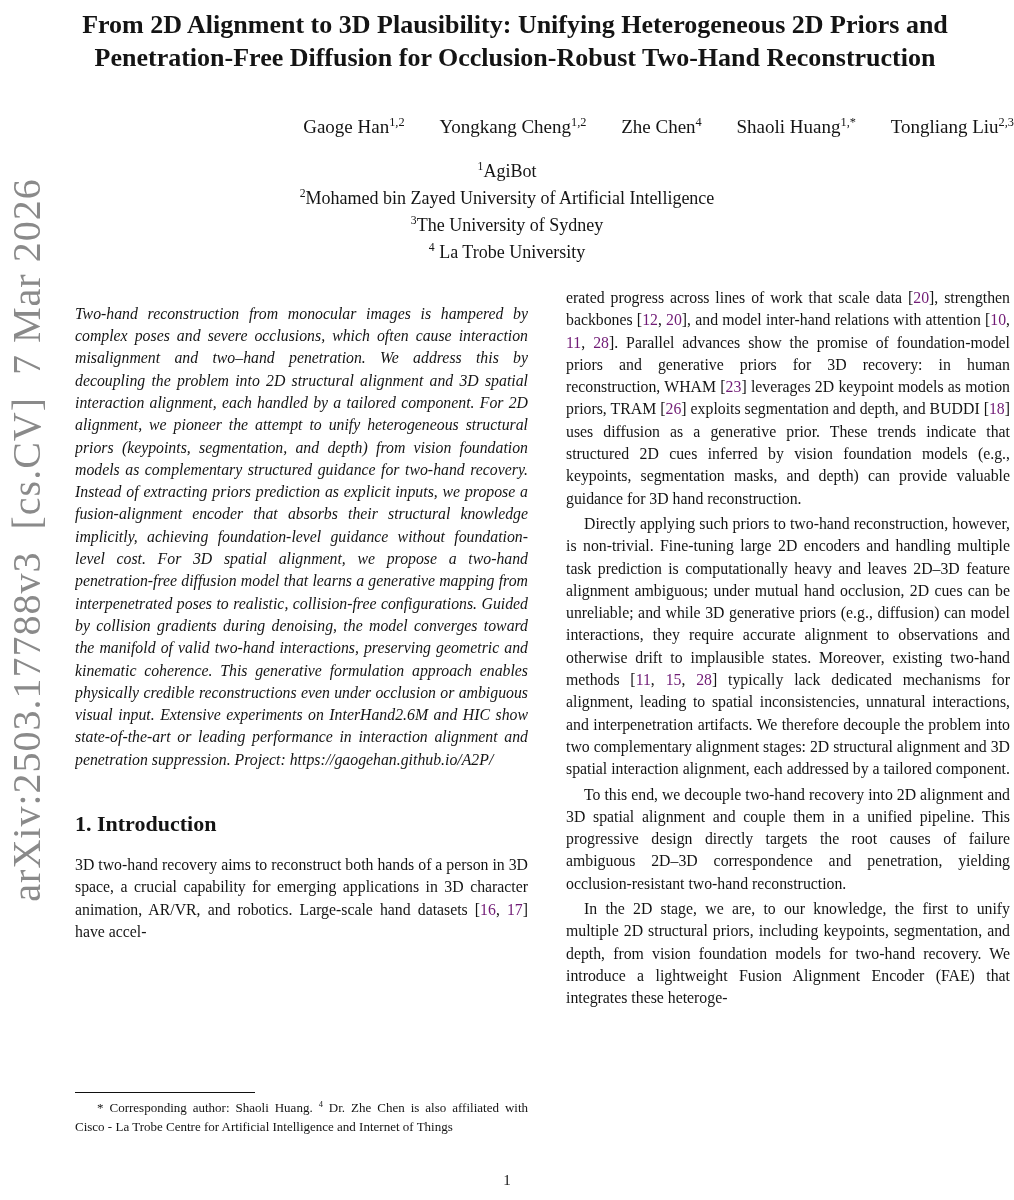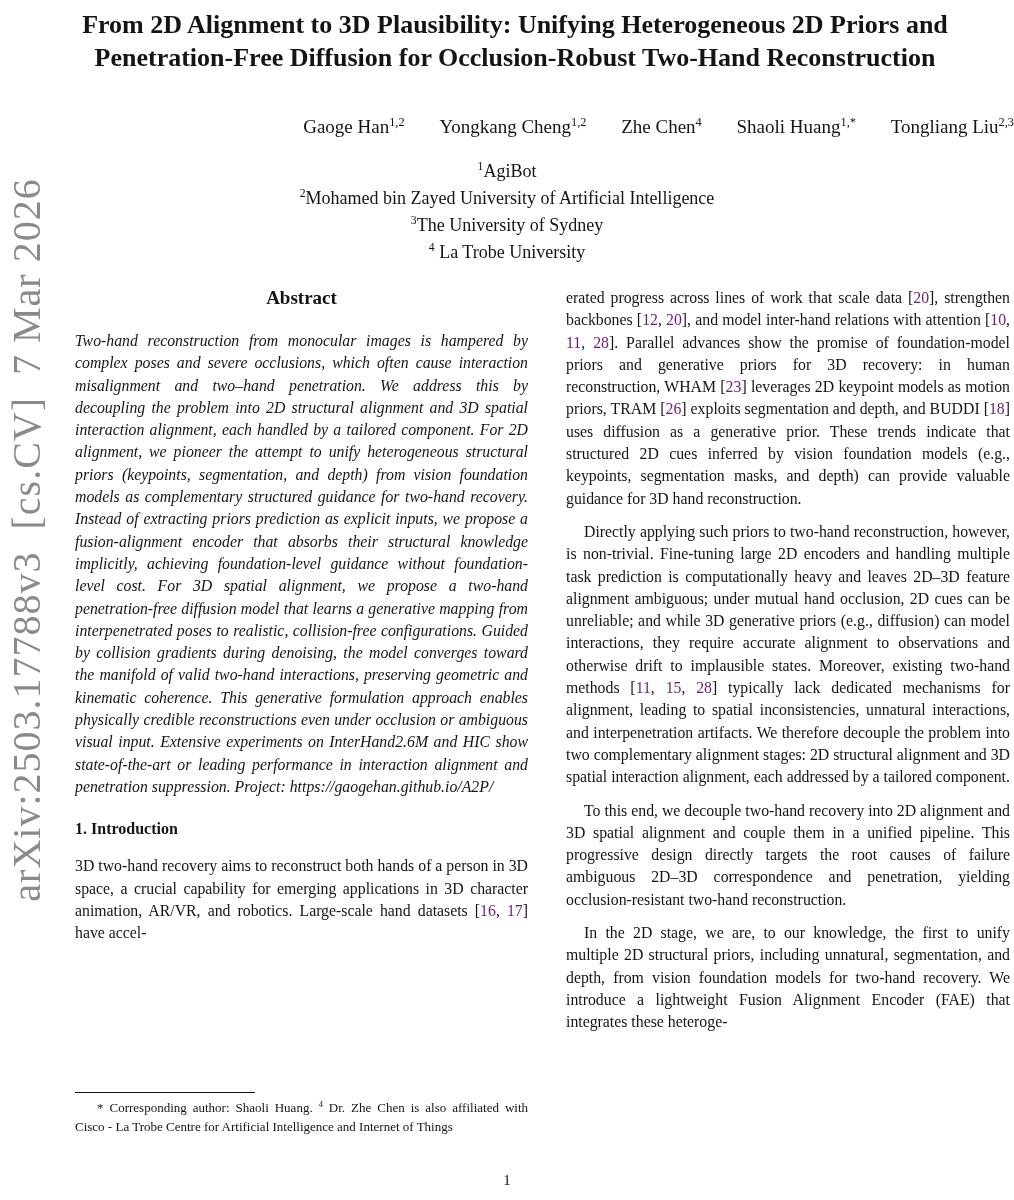--- a/index.html
+++ b/index.html
@@ -63,30 +63,30 @@
     margin: 0 0 21px 0;
   }
   .abstract-body {
     font-style: italic;
     font-size: 15.8px;
     line-height: 22.3px;
     text-align: justify;
   }
   .section-heading {
     font-weight: bold;
-    font-size: 16px;
-    margin: 22px 0 17px 0;
+    font-size: 22px;
+    margin: 40px 0 17px 0;
   }
   .body-text {
     font-size: 15.8px;
     line-height: 22.3px;
     text-align: justify;
     margin: 0;
   }
-  .para + .para { margin-top: 11px; }
+  .para + .para { margin-top: 3px; }
   .indent { text-indent: 18px; }
   .cite { color: #701a75; }
   .footnote {
     position: absolute;
     left: 75px; top: 1092px;
     width: 453px;
     font-size: 13px;
     line-height: 18.5px;
     text-align: justify;
   }
@@ -123,31 +123,30 @@
 </div>
 
 <div class="affiliations">
   <div><sup>1</sup><span>AgiBot</span></div>
   <div><sup>2</sup><span>Mohamed bin Zayed University of Artificial Intelligence</span></div>
   <div><sup>3</sup><span>The University of Sydney</span></div>
   <div><sup>4</sup><span> La Trobe University</span></div>
 </div>
 
 <div class="col-left">
-  <div class="abstract-heading">Abstract</div>
   <p class="abstract-body"><span>Two-hand reconstruction from monocular images is hampered by complex poses and severe occlusions, which often cause interaction misalignment and two–hand penetration. We address this by decoupling the problem into 2D structural alignment and 3D spatial interaction alignment, each handled by a tailored component. For 2D alignment, we pioneer the attempt to unify heterogeneous structural priors (keypoints, segmentation, and depth) from vision foundation models as complementary structured guidance for two-hand recovery. Instead of extracting priors prediction as explicit inputs, we propose a fusion-alignment encoder that absorbs their structural knowledge implicitly, achieving foundation-level guidance without foundation-level cost. For 3D spatial alignment, we propose a two-hand penetration-free diffusion model that learns a generative mapping from interpenetrated poses to realistic, collision-free configurations. Guided by collision gradients during denoising, the model converges toward the manifold of valid two-hand interactions, preserving geometric and kinematic coherence. This generative formulation approach enables physically credible reconstructions even under occlusion or ambiguous visual input. Extensive experiments on InterHand2.6M and HIC show state-of-the-art or leading performance in interaction alignment and penetration suppression. Project: </span><span class="url">https://gaogehan.github.io/A2P/</span></p>
   <div class="section-heading">1. Introduction</div>
   <p class="body-text para"><span>3D two-hand recovery aims to reconstruct both hands of a person in 3D space, a crucial capability for emerging applications in 3D character animation, AR/VR, and robotics.  Large-scale hand datasets [</span><span class="cite">16</span><span>, </span><span class="cite">17</span><span>] have accel-</span></p>
 </div>
 
 <div class="col-right">
   <p class="body-text para"><span>erated progress across lines of work that scale data [</span><span class="cite">20</span><span>], strengthen backbones [</span><span class="cite">12</span><span>, </span><span class="cite">20</span><span>], and model inter-hand relations with attention [</span><span class="cite">10</span><span>, </span><span class="cite">11</span><span>, </span><span class="cite">28</span><span>].  Parallel advances show the promise of foundation-model priors and generative priors for 3D recovery: in human reconstruction, WHAM [</span><span class="cite">23</span><span>] leverages 2D keypoint models as motion priors, TRAM [</span><span class="cite">26</span><span>] exploits segmentation and depth, and BUDDI [</span><span class="cite">18</span><span>] uses diffusion as a generative prior.  These trends indicate that structured 2D cues inferred by vision foundation models (e.g., keypoints, segmentation masks, and depth) can provide valuable guidance for 3D hand reconstruction.</span></p>
   <p class="body-text para indent"><span>Directly applying such priors to two-hand reconstruction, however, is non-trivial. Fine-tuning large 2D encoders and handling multiple task prediction is computationally heavy and leaves 2D–3D feature alignment ambiguous; under mutual hand occlusion, 2D cues can be unreliable; and while 3D generative priors (e.g., diffusion) can model interactions, they require accurate alignment to observations and otherwise drift to implausible states.  Moreover, existing two-hand methods [</span><span class="cite">11</span><span>, </span><span class="cite">15</span><span>, </span><span class="cite">28</span><span>] typically lack dedicated mechanisms for alignment, leading to spatial inconsistencies, unnatural interactions, and interpenetration artifacts. We therefore decouple the problem into two complementary alignment stages: 2D structural alignment and 3D spatial interaction alignment, each addressed by a tailored component.</span></p>
   <p class="body-text para indent">To this end, we decouple two-hand recovery into 2D alignment and 3D spatial alignment and couple them in a unified pipeline. This progressive design directly targets the root causes of failure ambiguous 2D–3D correspondence and penetration, yielding occlusion-resistant two-hand reconstruction.</p>
-  <p class="body-text para indent">In the 2D stage, we are, to our knowledge, the first to unify multiple 2D structural priors, including unnatural, segmentation, and depth, from vision foundation models for two-hand recovery. We introduce a lightweight Fusion Alignment Encoder (FAE) that integrates these heteroge-</p>
+  <p class="body-text para indent">In the 2D stage, we are, to our knowledge, the first to unify multiple 2D structural priors, including keypoints, segmentation, and depth, from vision foundation models for two-hand recovery. We introduce a lightweight Fusion Alignment Encoder (FAE) that integrates these heteroge-</p>
 </div>
 
 <div class="footnote">
   <div class="footnote-rule"></div>
   <div class="footnote-text"><span>* Corresponding author: Shaoli Huang. </span><span class="fsup">4</span><span> Dr. Zhe Chen is also affiliated with Cisco - La Trobe Centre for Artificial Intelligence and Internet of Things</span></div>
 </div>
 
 <div class="page-number">1</div>
 
 </body></html>

